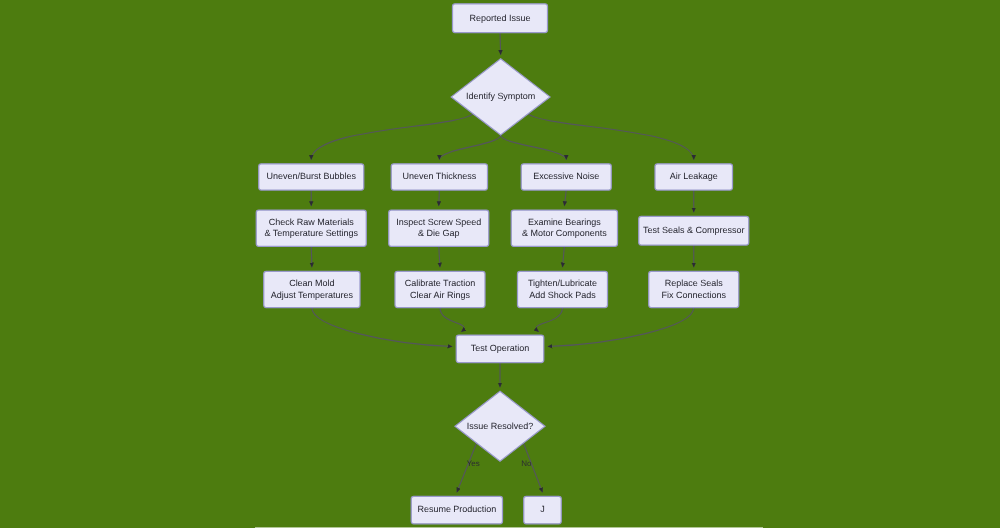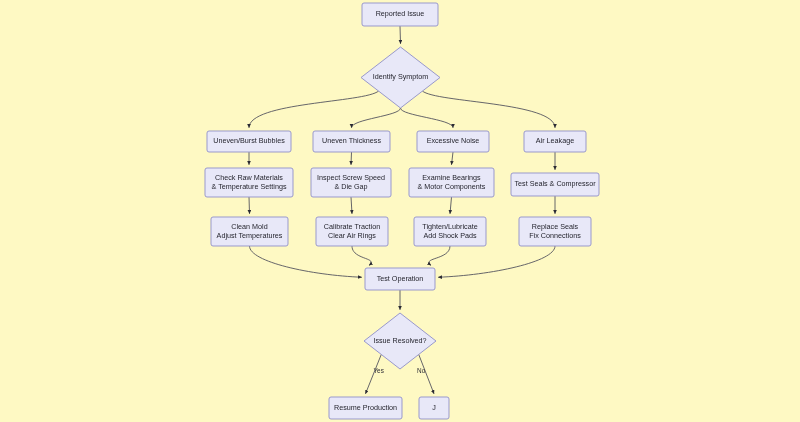--- a/index.html
+++ b/index.html
@@ -10,21 +10,21 @@
   body {
     width: 800px;
     height: 422px;
     overflow: hidden;
     font-family: "Liberation Sans", sans-serif;
   }
   #flowchart-root {
     position: relative;
     width: 800px;
     height: 422px;
-    background: #fef9c3;
+    background: #4d7c0f;
   }
   svg#flow-svg {
     display: block;
     width: 800px;
     height: 422px;
   }
   .node-shape {
     fill: #e8e8f8;
     stroke: #9999cc;
     stroke-width: 1;

